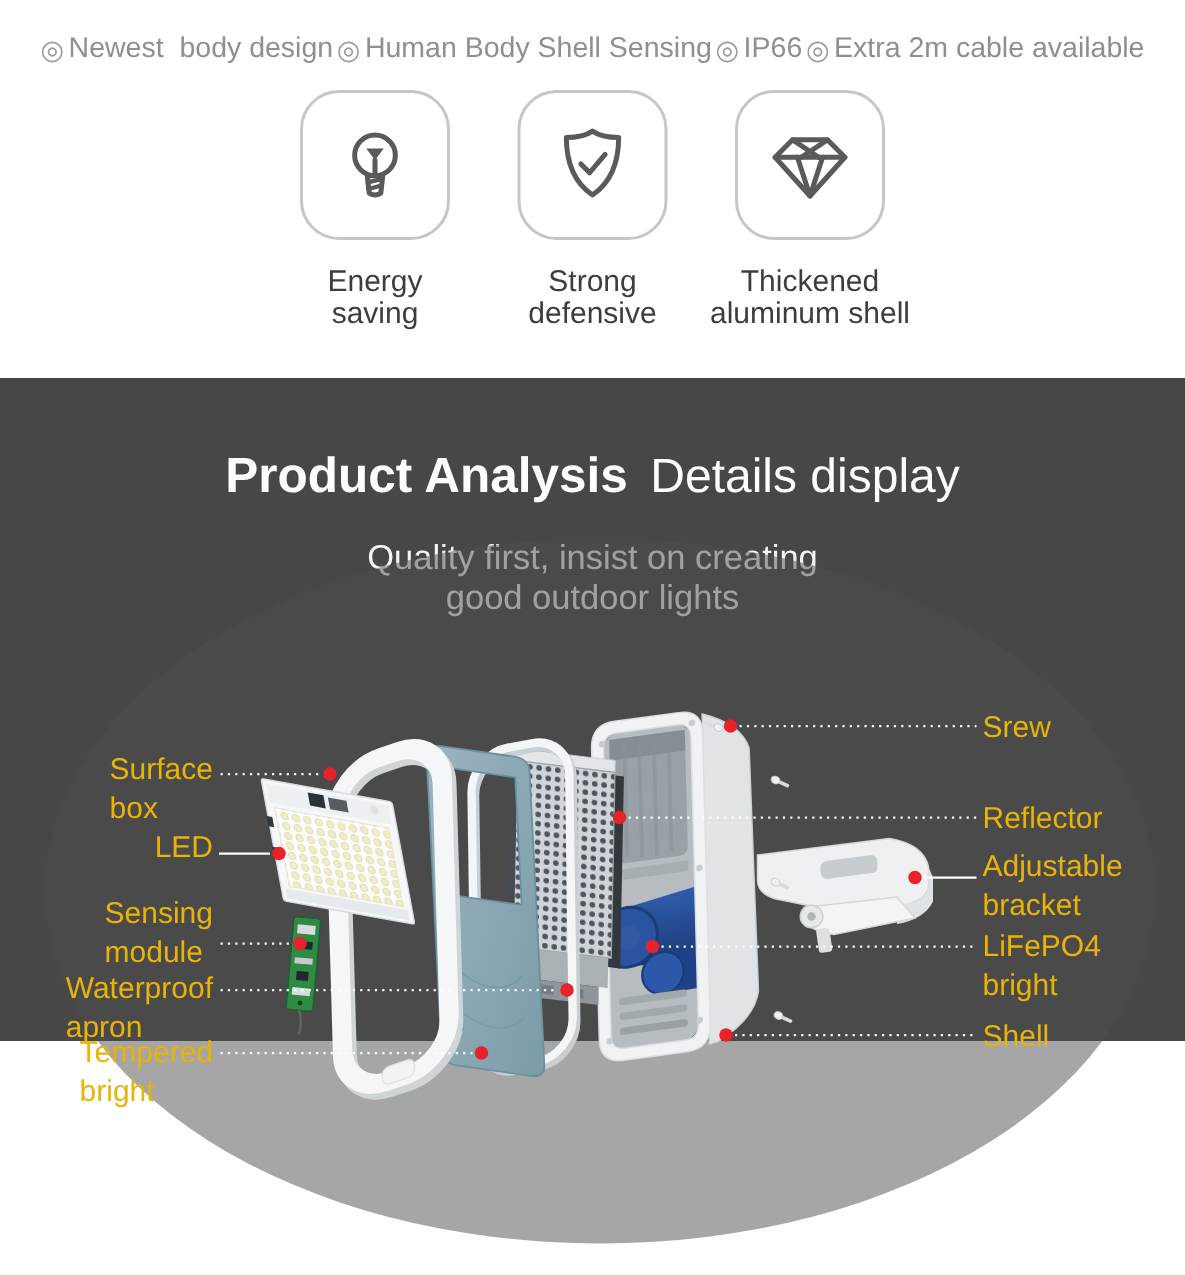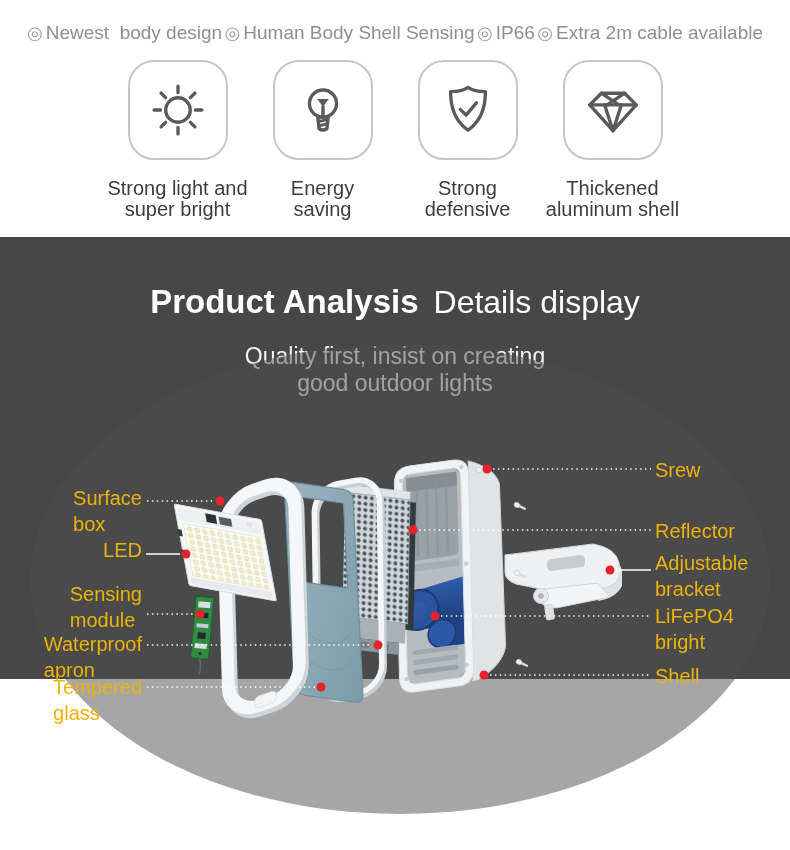--- a/index.html
+++ b/index.html
@@ -16,21 +16,21 @@
 
   .cards{position:absolute;top:60px;left:0;right:0;display:flex;justify-content:center;}
   .card-wrap{width:145px;display:flex;flex-direction:column;align-items:center;}
   .card{width:96px;height:96px;border:2px solid #c6c6c6;border-radius:26px;
         display:flex;align-items:center;justify-content:center;background:#fff;}
   .card svg{stroke:#5a5a5a;fill:none;stroke-width:2.6;stroke-linecap:round;stroke-linejoin:round;}
   .caption{margin-top:18px;text-align:center;color:#3d3d3d;font-size:20px;
            line-height:21px;white-space:pre-line;}
 
   
-  .analysis{position:absolute;top:237px;left:0;width:790px;height:442px;background:#474747;}
+  .analysis{position:absolute;top:252px;left:0;width:790px;height:442px;background:#474747;}
   .ptitle{position:absolute;top:46px;left:0;right:0;margin:0;text-align:center;
           color:#fdfdfd;font-weight:400;}
   .tb{font-size:33px;font-weight:700;}
   .tr{font-size:32px;font-weight:400;margin-left:15px;}
   .subtitle{position:absolute;top:106px;left:0;right:0;margin:0;text-align:center;
             color:#f4f4f4;font-size:23px;line-height:27px;white-space:pre-line;}
 
   .diagram-svg{position:absolute;top:0;left:0;}
   .dotl{stroke:#ffffff;stroke-width:1.5;stroke-dasharray:1.5 3.4;opacity:.95;}
   .soll{stroke:#ffffff;stroke-width:1.5;}
@@ -58,30 +58,20 @@
         <span class="bullet-icon">◎</span>
         <span class="bullet-label">IP66</span>
       </div>
       <div class="bullet">
         <span class="bullet-icon">◎</span>
         <span class="bullet-label">Extra 2m cable available</span>
       </div>
     </div>
 
     <div class="cards">
-      <div class="card-wrap">
-        <div class="card">
-          <svg width="62" height="62" viewBox="0 0 48 48">
-            <circle cx="24" cy="24" r="9.5"></circle>
-            <path d="M24 10.5 V5.5 M24 37.5 V42.5 M10.5 24 H5.5 M37.5 24 H42.5 M33.6 14.4 L37.1 10.9 M14.4 33.6 L10.9 37.1 M33.6 33.6 L37.1 37.1 M14.4 14.4 L10.9 10.9"></path>
-          </svg>
-        </div>
-        <div class="caption">Strong light and
-super bright</div>
-      </div>
       <div class="card-wrap">
         <div class="card">
           <svg width="62" height="62" viewBox="0 0 48 48">
             <circle cx="24" cy="19" r="10.5"></circle>
             <path d="M19.5 15.5 H28.5 L24 21.5 Z" fill="#5a5a5a" stroke="none"></path>
             <path d="M24 21.5 V29.5"></path>
             <path d="M20 29.5 L28 29.5 L27 38.5 Q24 40.5 21 38.5 Z"></path>
             <path d="M20.2 33 L27.7 31.2 M20.6 36.4 L27.2 34.6" stroke-width="2.2"></path>
           </svg>
         </div>
@@ -271,21 +261,21 @@
     </svg>
 
     <div class="lbl left" style="right:648px;top:248px;">Surface
 box</div>
     <div class="lbl left" style="right:648px;top:300px;">LED</div>
     <div class="lbl left" style="right:648px;top:344px;">Sensing
 module</div>
     <div class="lbl left" style="right:648px;top:394px;">Waterproof
 apron</div>
     <div class="lbl left" style="right:648px;top:437px;">Tempered
-glass</div>
+bright</div>
     <div class="lbl" style="left:655px;top:220px;">Srew</div>
     <div class="lbl" style="left:655px;top:281px;">Reflector</div>
     <div class="lbl" style="left:655px;top:313px;">Adjustable
 bracket</div>
     <div class="lbl" style="left:655px;top:366px;">LiFePO4
 bright</div>
     <div class="lbl" style="left:655px;top:426px;">Shell</div>
   </section>
 </div>
 

